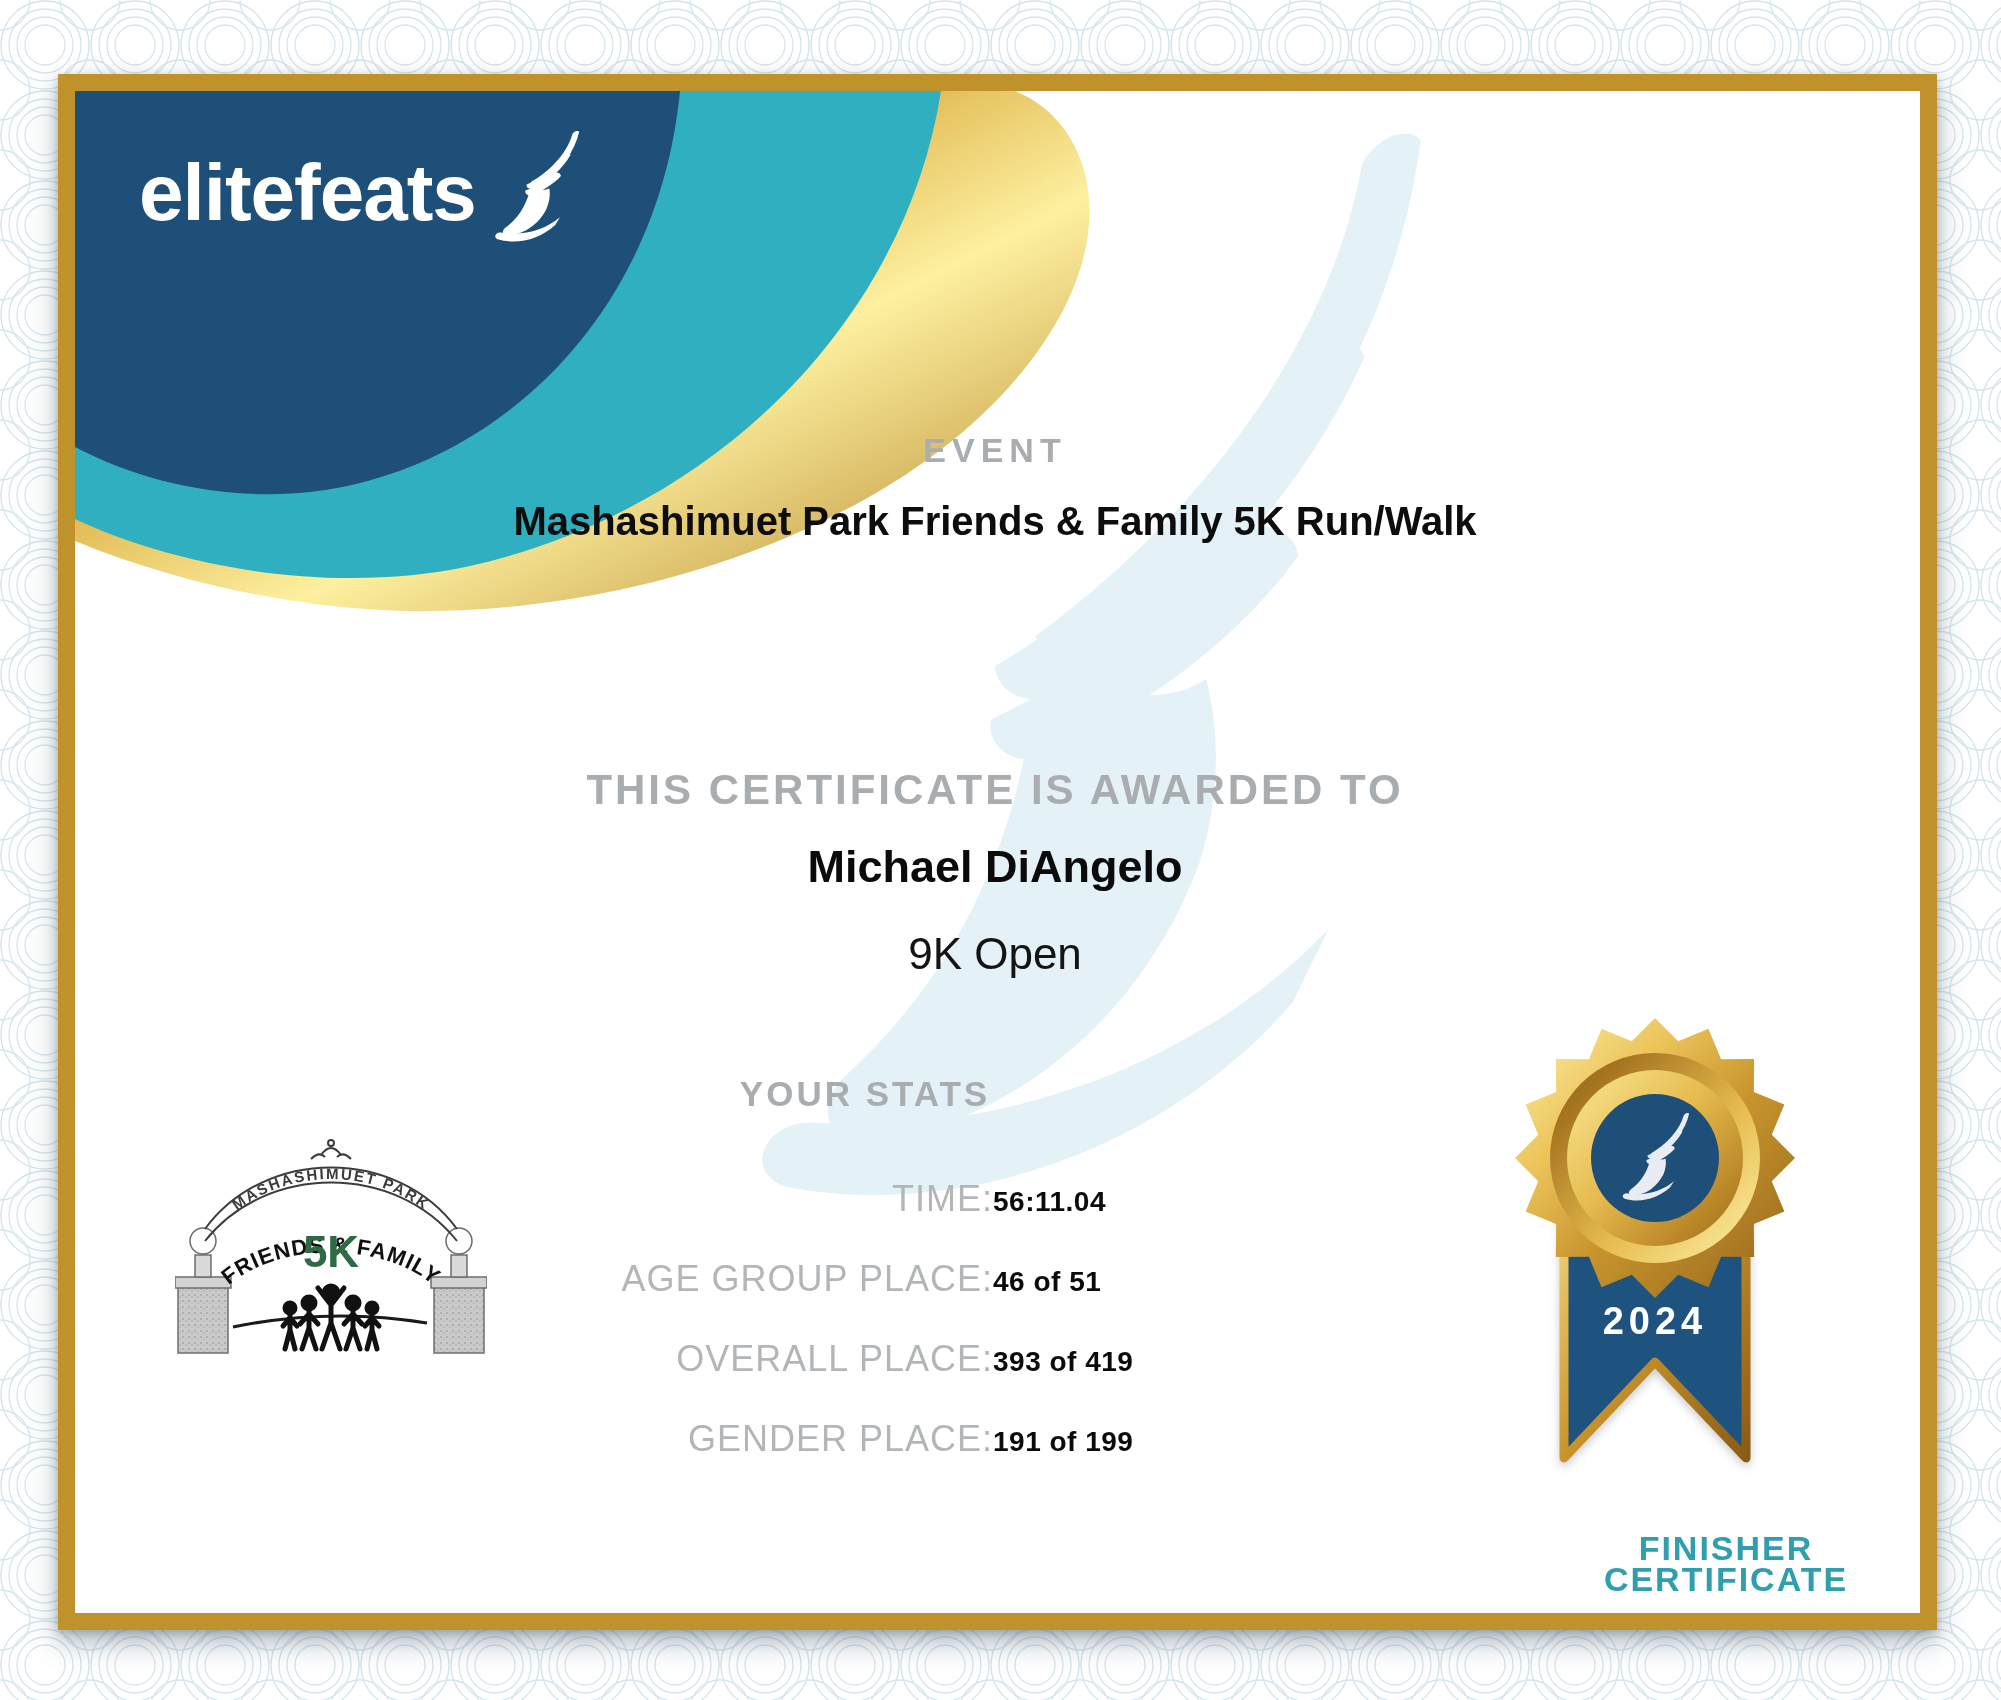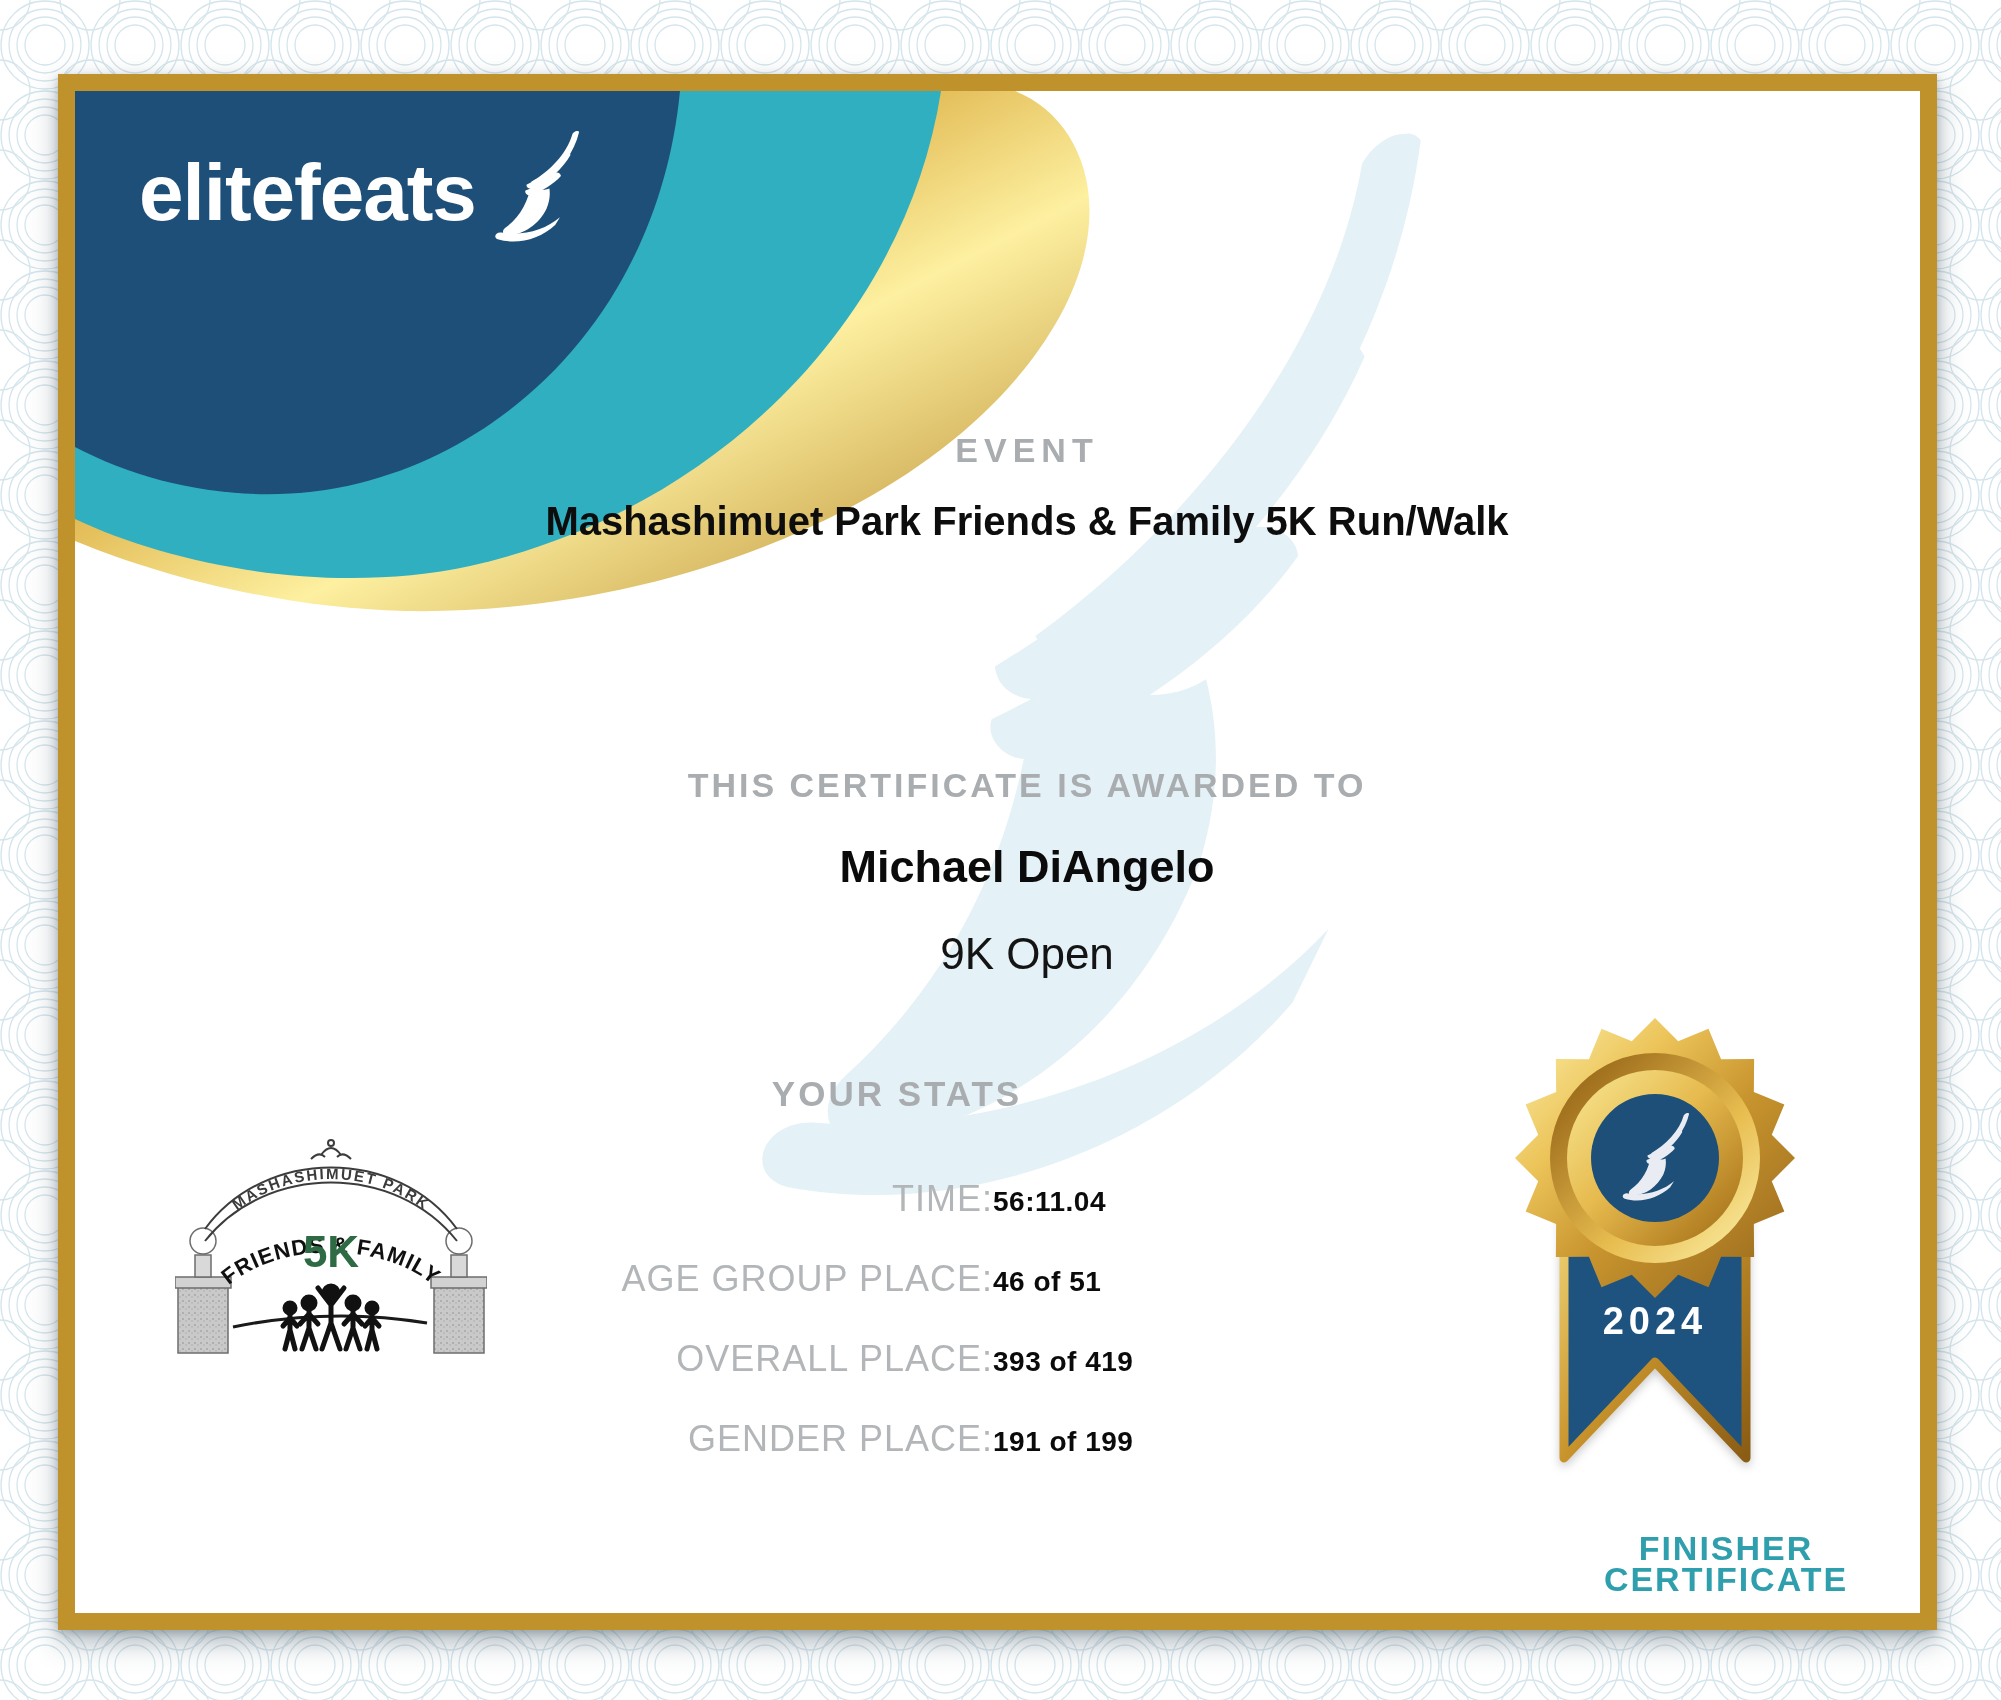--- a/index.html
+++ b/index.html
@@ -7,30 +7,30 @@
     position:relative;width:2001px;height:1700px;overflow:hidden;
     font-family:"Liberation Sans", sans-serif;background:#ffffff;
   }
   .guilloche{position:absolute;left:0;top:0;width:2001px;height:1700px;}
   .frame{
     position:absolute;left:58px;top:74px;right:64px;bottom:70px;
     border:17px solid #c0922c;background:#ffffff;
     box-shadow:0 12px 26px rgba(80,100,112,.45), 0 3px 8px rgba(80,100,112,.35);
   }
   .content{position:absolute;left:75px;top:91px;width:1840px;height:1517px;overflow:hidden;}
-  .abs{position:absolute;margin-left:32px;}
+  .abs{position:absolute;}
   .centered{left:0;width:100%;text-align:center;}
   .watermark{position:absolute;left:575px;top:79px;transform:rotate(-6deg);opacity:.95;}
   .swoosh{position:absolute;left:0;top:0;}
   .brand{position:absolute;left:64px;top:40px;display:flex;align-items:flex-start;gap:12px;}
   .brand-text{color:#ffffff;font-size:80px;font-weight:bold;letter-spacing:-1px;line-height:1;margin-top:22px;}
   .hdr{color:#a9adb0;font-weight:bold;}
   .event-label{top:340px;font-size:34px;letter-spacing:6px;}
   .event-title{top:408px;font-size:40px;font-weight:bold;color:#0d0d0d;letter-spacing:0px;}
-  .award-label{top:675px;font-size:34px;letter-spacing:3px;}
+  .award-label{top:675px;font-size:42px;letter-spacing:3px;}
   .recipient{top:750px;font-size:45px;font-weight:bold;color:#0b0b0b;}
   .division{top:838px;font-size:44px;color:#141414;font-weight:normal;}
   .your-stats{left:640px;width:300px;top:983px;font-size:35px;letter-spacing:3px;text-align:center;}
   .stats{position:absolute;left:300px;top:1086px;width:1300px;}
   .stat-row{display:flex;align-items:baseline;line-height:44px;margin-bottom:33px;}
   .stat-label{width:618px;text-align:right;font-size:36px;color:#b3b6b9;letter-spacing:1px;}
   .stat-value{font-size:28px;font-weight:bold;color:#0b0b0b;letter-spacing:0.5px;}
   .race-logo{position:absolute;left:100px;top:1046px;}
   .rosette{
     position:absolute;left:1440px;top:927px;width:280px;height:280px;

